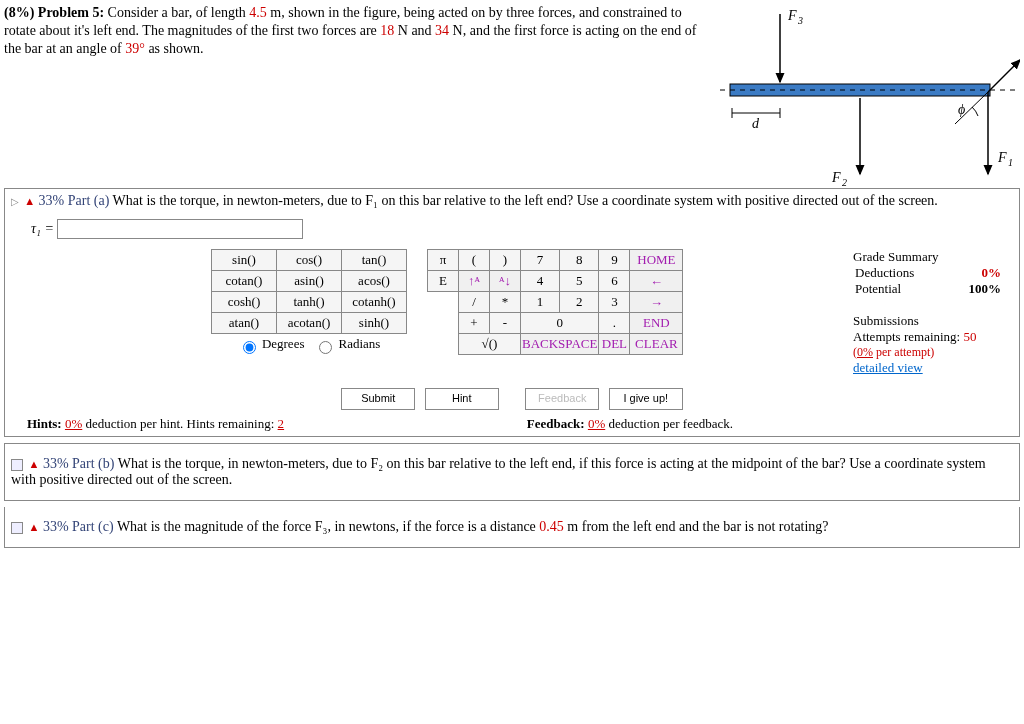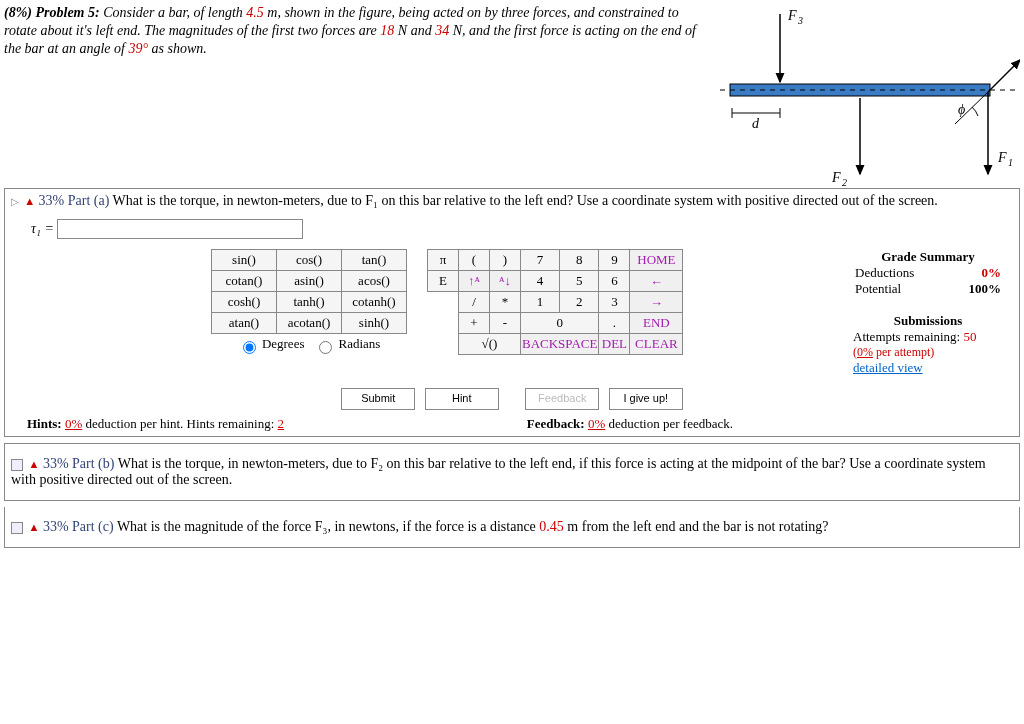--- a/index.html
+++ b/index.html
@@ -11,21 +11,20 @@
     background: #fff;
   }
   .top-area {
     display: flex;
     align-items: flex-start;
   }
   .problem-text {
     flex: 1;
     padding-right: 20px;
     line-height: 1.3;
-    font-style: italic;
   }
   .bold { font-weight: bold; }
   .red { color: #c00; }
   .figure {
     width: 300px;
     height: 180px;
     position: relative;
     font-style: italic;
   }
   .part-section {
@@ -67,21 +66,21 @@
   .func-table td { width: 62px; background:#f5f5f5;}
   .num-table td { width: 28px; background:#f5f5f5;}
   .num-table td.grey { color:#a21caf; background:#f0f0f0;}
   .angle-row { text-align:center; padding:2px 0;}
   .angle-row input[type=radio]{ vertical-align:middle;}
   .grade-box {
     margin-left: auto;
     padding-right: 10px;
     font-size: 13px;
   }
-  .grade-box .title { font-weight: bold; text-align: center; }
+  .grade-box .title { font-weight: normal; }
   .grade-box table { border-collapse: collapse; width: 150px;}
   .grade-box td { padding: 0 2px; }
   .grade-box td.r { text-align: right; font-weight: bold;}
   .link { color: #06c; text-decoration: underline; cursor:pointer;}
   .action-row { text-align:center; margin: 12px 0 6px 0;}
   .btn {
     font-family: Liberation Sans, sans-serif;
     font-size: 11px;
     width: 72px;
     height: 20px;

